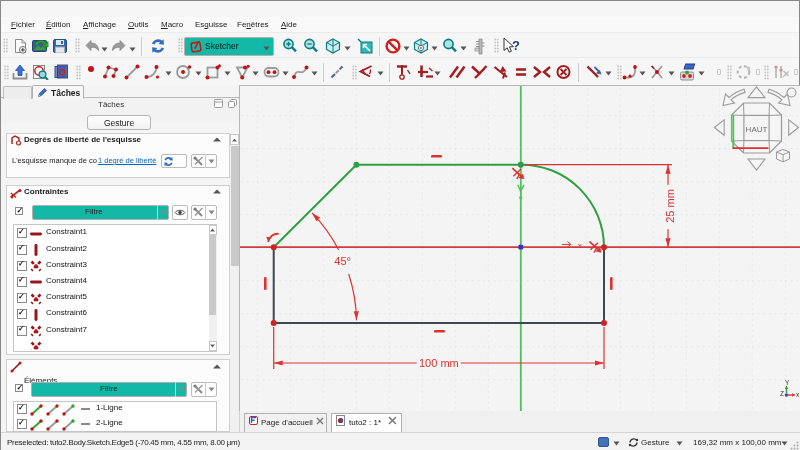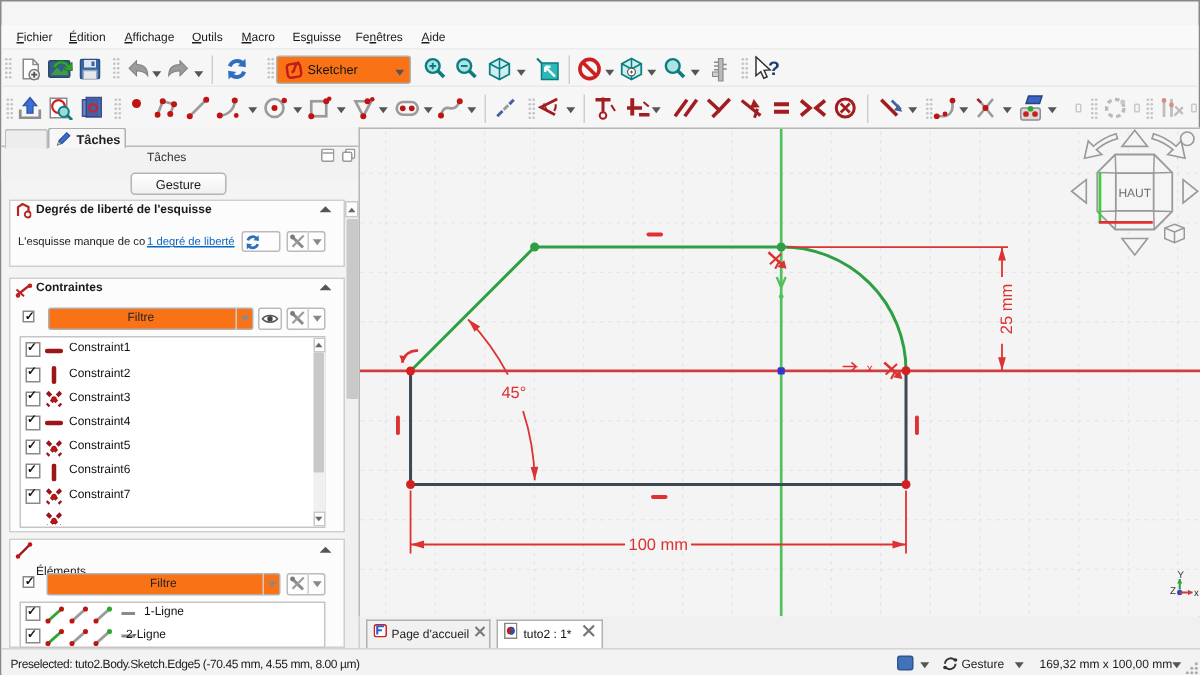--- a/index.html
+++ b/index.html
@@ -10,21 +10,21 @@
 .mi u{text-decoration:underline;text-underline-offset:1px}
 #tb1{position:absolute;left:0;top:31px;width:100%;height:25px;background:#f6f6f6;border-top:1px solid #ececec}
 #tb2{position:absolute;left:0;top:56px;width:100%;height:28px;background:#f6f6f6;border-top:1px solid #e9e9e9}
 #panel{position:absolute;left:0;top:84px;width:238px;height:347px;background:#f4f4f4}
 #view{position:absolute;left:238px;top:84px;width:562px;height:326px;background:#f4f4f5;border-left:1px solid #b6b6b6;border-top:1px solid #b6b6b6}
 #vtabs{position:absolute;left:238px;top:410px;width:562px;height:21px;background:#f0f0f0;border-left:1px solid #cfcfcf}
 #status{position:absolute;left:0;top:431px;width:800px;height:19px;background:#f3f3f3;border-top:1px solid #d4d4d4;font-size:8px;color:#1c1c1c}
 .vt{position:absolute;top:2px;height:19px;border:1px solid #b0b0b0;border-bottom:none;background:#f2f2f2;font-size:8px;color:#222}
 .btn{position:absolute;background:linear-gradient(#fefefe,#f1f1f1);border:1px solid #b4b4b4;border-radius:3px}
 .cb{position:absolute;width:8px;height:8px;background:#fff;border:1px solid #8a8a8a}
-.combo{position:absolute;background:#f97316;border:1px solid #b0b0b0;border-radius:2px;font-size:8px;color:#222}
+.combo{position:absolute;background:#14b8a6;border:1px solid #b0b0b0;border-radius:2px;font-size:8px;color:#222}
 .ck{position:absolute;font-size:8px;color:#111;font-weight:bold}
 </style></head><body>
 <div id="win">
 
 <div id="menu">
 <div class="mi" style="left:10px"><u>F</u>ichier</div>
 <div class="mi" style="left:45px"><u>É</u>dition</div>
 <div class="mi" style="left:82px"><u>A</u>ffichage</div>
 <div class="mi" style="left:127px"><u>O</u>utils</div>
 <div class="mi" style="left:160px"><u>M</u>acro</div>
@@ -651,21 +651,21 @@
         <path d="M2 10 L11 2" stroke="#9a9a9a" stroke-width="2"></path>
         <circle cx="2" cy="10" r="1.7" fill="#c01414"></circle>
         <circle cx="11" cy="2" r="1.7" fill="#c01414"></circle>
       </svg>
       <svg class="ab" style="left:61px;top:333.5px" width="13" height="12" viewBox="0 0 13 12">
         <path d="M2 10 L11 2" stroke="#9a9a9a" stroke-width="2"></path>
         <circle cx="2" cy="10" r="1.7" fill="#c01414"></circle>
         <circle cx="11" cy="2" r="1.7" fill="#2da82d"></circle>
       </svg>
       <div class="ab" style="left:80px;top:338.0px;width:9px;height:2px;background:#8a8a8a"></div>
-      <div class="ab" style="left:83px;top:333.0px;font-size:8px;color:#111">2-Ligne</div>
+      <div class="ab" style="left:95px;top:333.0px;font-size:8px;color:#111">2-Ligne</div>
 </div>
 <div id="view">
       <svg class="ab" style="left:0;top:0" width="561" height="325" viewBox="0 0 561 325">
         <defs>
           <pattern id="gr" width="33" height="33" patternUnits="userSpaceOnUse" x="16.8" y="29.2">
             <path d="M0 0 H33 M0 0 V33" fill="none" stroke="#d7dae2" stroke-width="1" stroke-dasharray="2.2 3.4"></path>
           </pattern>
         </defs>
         <rect width="561" height="325" fill="#f4f4f5"></rect>
         <rect width="561" height="325" fill="url(#gr)"></rect>

